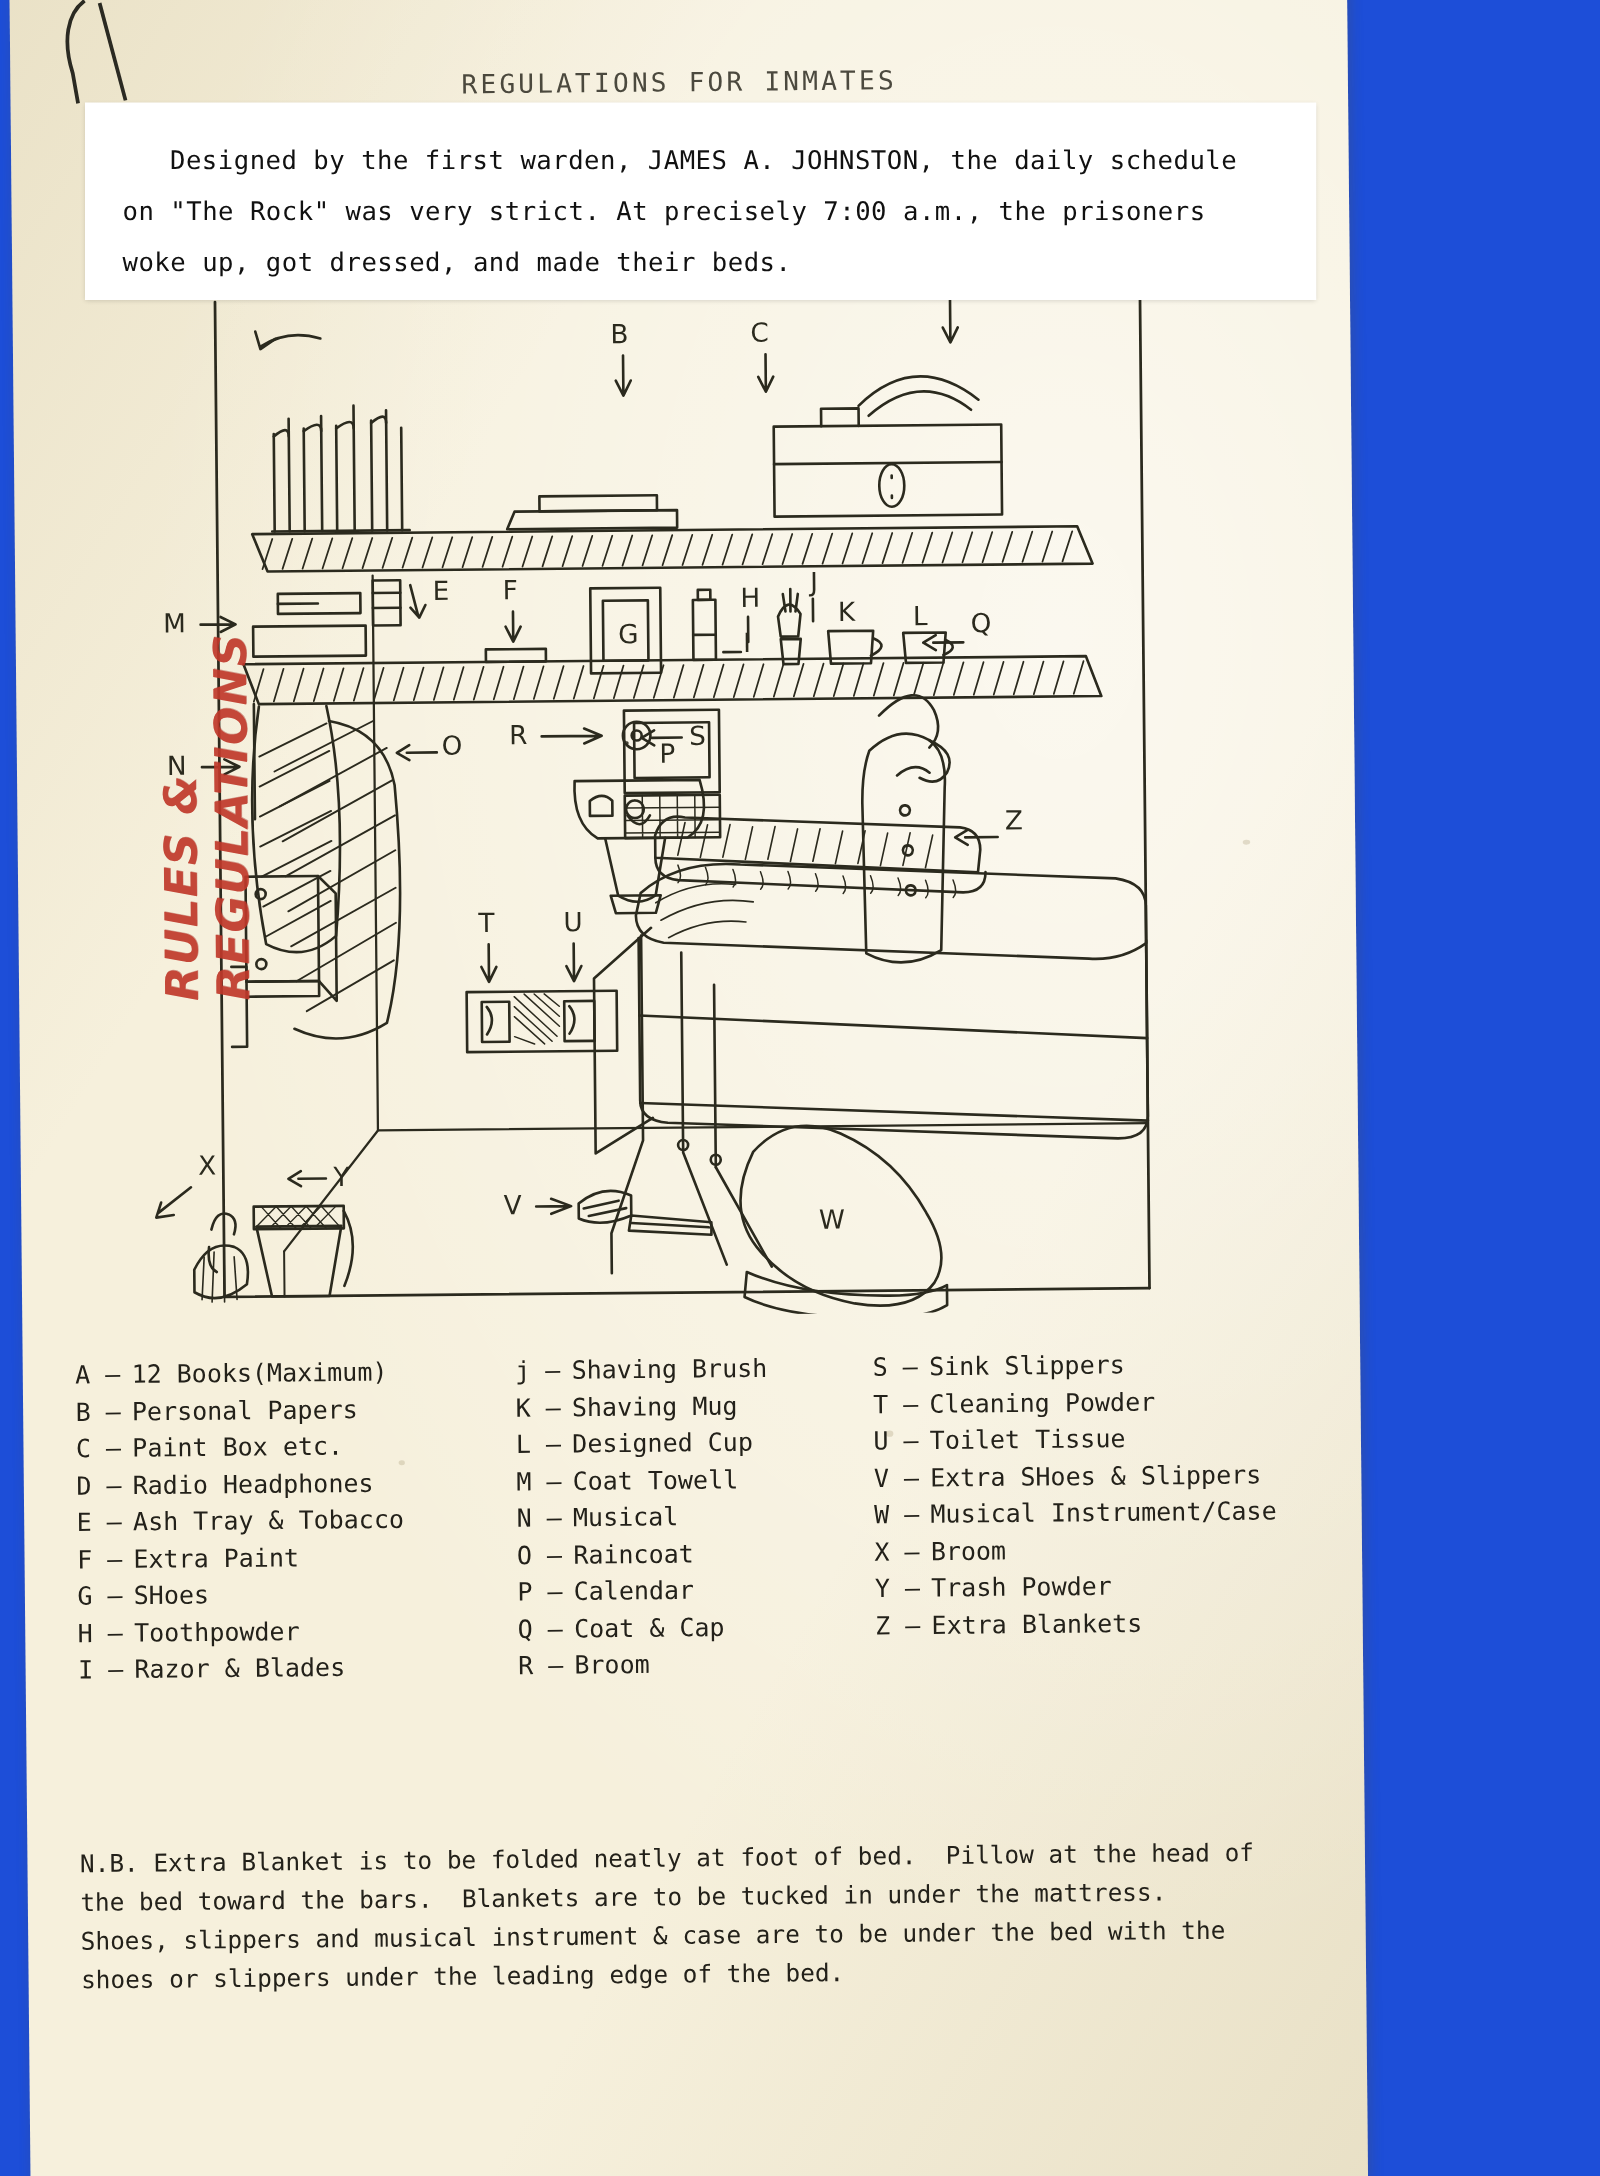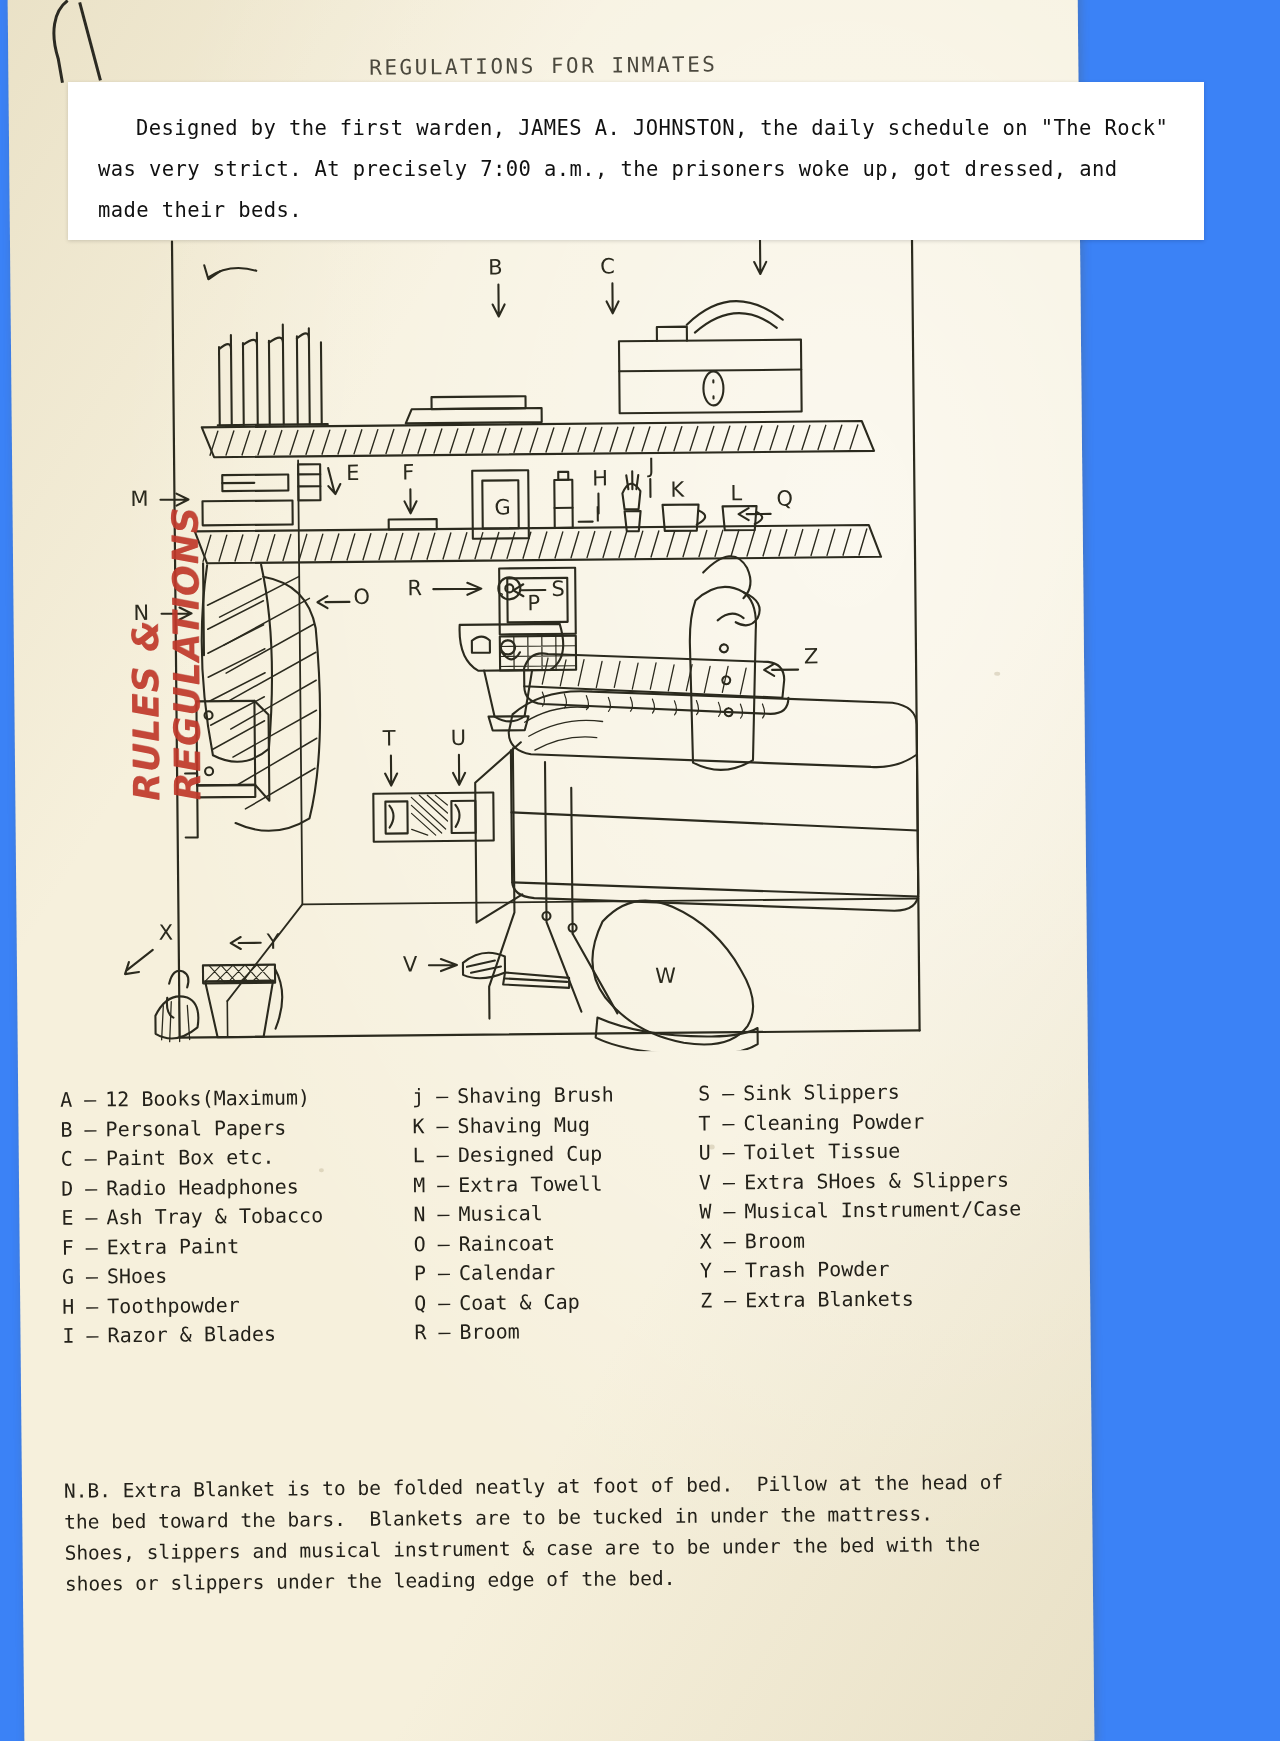--- a/index.html
+++ b/index.html
@@ -5,21 +5,21 @@
   html, body {
     margin: 0;
     padding: 0;
     background: #e9e5d6;
   }
   .page {
     position: relative;
     width: 1280px;
     height: 1741px;
     overflow: hidden;
-    background: #3b82f6;
+    background: #1d4ed8;
     font-family: "DejaVu Sans Mono", "Liberation Mono", monospace;
   }
   
   .sheet {
     position: absolute;
     left: 16px;
     top: -14px;
     width: 1070px;
     height: 1760px;
     background: #f6f0dc;
@@ -54,21 +54,21 @@
     letter-spacing: 2.5px;
     color: #2e2c22;
     opacity: 0.85;
   }
 
   
   .caption-card {
     position: absolute;
     left: 68px;
     top: 82px;
-    width: 1136px;
+    width: 985px;
     height: 158px;
     background: #ffffff;
     box-shadow: 0 1px 4px rgba(0,0,0,0.16);
     z-index: 40;
   }
   .caption-text {
     padding: 26px 26px 0 30px;
     font-family: "DejaVu Sans Mono", "Liberation Mono", monospace;
     font-size: 20.5px;
     line-height: 41px;
@@ -430,21 +430,21 @@
         <div class="legend-row"><span class="legend-key">F</span><span class="legend-dash">—</span><span>Extra Paint</span></div>
         <div class="legend-row"><span class="legend-key">G</span><span class="legend-dash">—</span><span>SHoes</span></div>
         <div class="legend-row"><span class="legend-key">H</span><span class="legend-dash">—</span><span>Toothpowder</span></div>
         <div class="legend-row"><span class="legend-key">I</span><span class="legend-dash">—</span><span>Razor &amp; Blades</span></div>
       </div>
 
       <div class="legend-col c2">
         <div class="legend-row"><span class="legend-key">j</span><span class="legend-dash">—</span><span>Shaving Brush</span></div>
         <div class="legend-row"><span class="legend-key">K</span><span class="legend-dash">—</span><span>Shaving Mug</span></div>
         <div class="legend-row"><span class="legend-key">L</span><span class="legend-dash">—</span><span>Designed Cup</span></div>
-        <div class="legend-row"><span class="legend-key">M</span><span class="legend-dash">—</span><span>Extra Towell</span></div>
+        <div class="legend-row"><span class="legend-key">M</span><span class="legend-dash">—</span><span>Coat Towell</span></div>
         <div class="legend-row"><span class="legend-key">N</span><span class="legend-dash">—</span><span>Musical</span></div>
         <div class="legend-row"><span class="legend-key">O</span><span class="legend-dash">—</span><span>Raincoat</span></div>
         <div class="legend-row"><span class="legend-key">P</span><span class="legend-dash">—</span><span>Calendar</span></div>
         <div class="legend-row"><span class="legend-key">Q</span><span class="legend-dash">—</span><span>Coat &amp; Cap</span></div>
         <div class="legend-row"><span class="legend-key">R</span><span class="legend-dash">—</span><span>Broom</span></div>
       </div>
 
       <div class="legend-col c3">
         <div class="legend-row"><span class="legend-key">S</span><span class="legend-dash">—</span><span>Sink Slippers</span></div>
         <div class="legend-row"><span class="legend-key">T</span><span class="legend-dash">—</span><span>Cleaning Powder</span></div>

